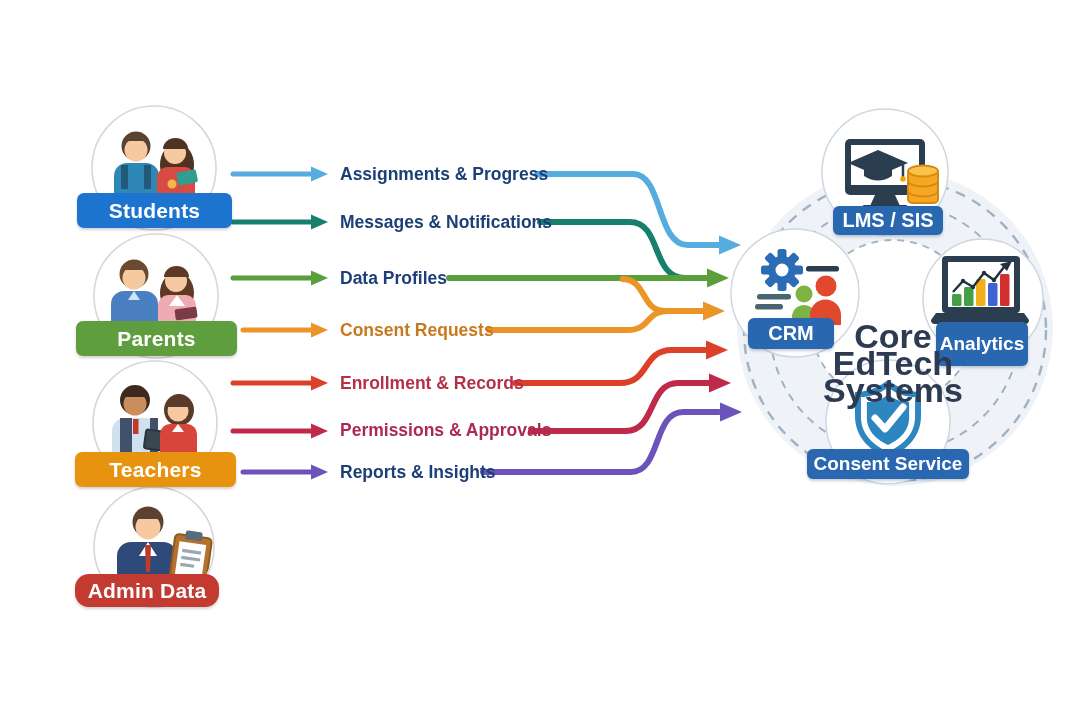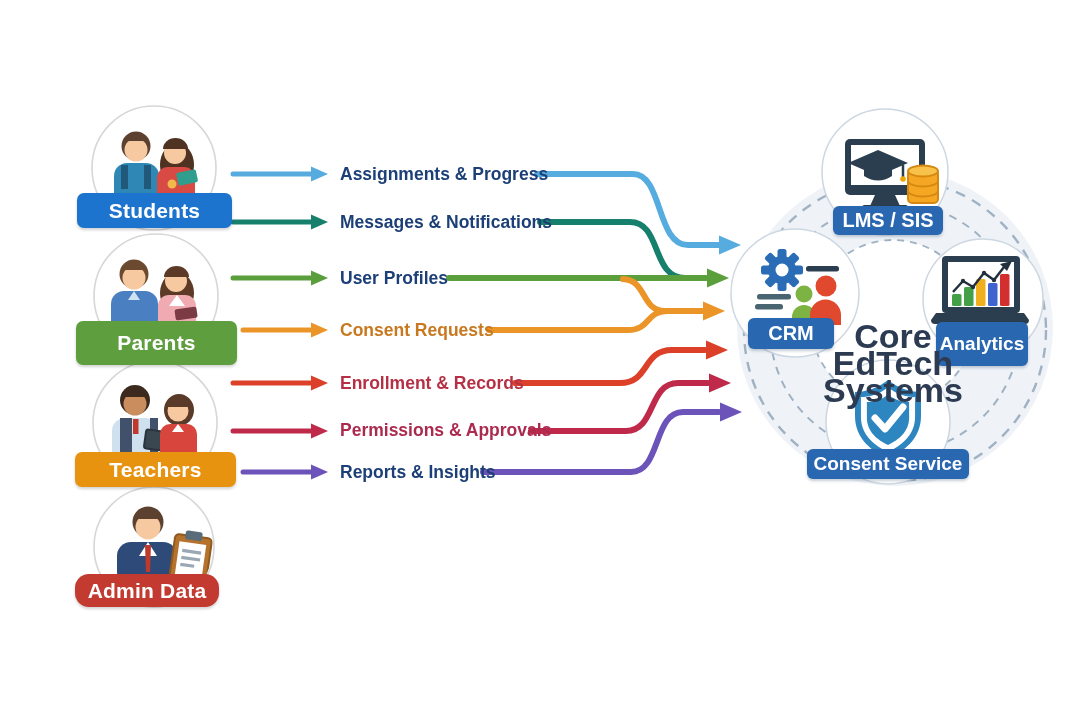--- a/index.html
+++ b/index.html
@@ -221,27 +221,27 @@
       <rect x="182" y="531" width="17" height="9" rx="2.5" fill="#5a6b7a"></rect>
       <rect x="181" y="550" width="19" height="3.2" fill="#9aa7b5"></rect>
       <rect x="181" y="557" width="19" height="3.2" fill="#9aa7b5"></rect>
       <rect x="181" y="564" width="14" height="3.2" fill="#9aa7b5"></rect>
     </g>
     <circle cx="176" cy="584" r="5.5" fill="#f6c9a0"></circle>
   </g>
 </svg>
 
   <div class="actor-box" style="left: 77px; top: 193px; width: 155px; height: 35px; background: rgb(29, 116, 207);">Students</div>
-  <div class="actor-box" style="left: 76px; top: 321px; width: 161px; height: 44px; background: rgb(95, 158, 62);">Parents</div>
+  <div class="actor-box" style="left: 76px; top: 321px; width: 161px; height: 35px; background: rgb(95, 158, 62);">Parents</div>
   <div class="actor-box" style="left: 75px; top: 452px; width: 161px; height: 35px; background: rgb(232, 147, 15);">Teachers</div>
   <div class="actor-box" style="left: 75px; top: 574px; width: 144px; height: 33px; background: rgb(194, 58, 48); border-radius: 14px;">Admin Data</div>
 
   <div class="flow-label" style="left: 340px; top: 174px; color: rgb(28, 63, 119);">Assignments &amp; Progress</div>
   <div class="flow-label" style="left: 340px; top: 222px; color: rgb(28, 63, 119);">Messages &amp; Notifications</div>
-  <div class="flow-label" style="left: 340px; top: 278px; color: rgb(28, 63, 119);">User Profiles</div>
+  <div class="flow-label" style="left: 340px; top: 278px; color: rgb(28, 63, 119);">Data Profiles</div>
   <div class="flow-label" style="left: 340px; top: 330px; color: rgb(200, 121, 31);">Consent Requests</div>
   <div class="flow-label" style="left: 340px; top: 383px; color: rgb(182, 48, 69);">Enrollment &amp; Records</div>
   <div class="flow-label" style="left: 340px; top: 430px; color: rgb(171, 43, 80);">Permissions &amp; Approvals</div>
   <div class="flow-label" style="left: 340px; top: 472px; color: rgb(28, 63, 119);">Reports &amp; Insights</div>
 
   <div class="node-box" style="left: 833px; top: 206px; width: 110px; height: 29px; font-size: 20px; background: rgb(42, 103, 177);">LMS / SIS</div>
   <div class="node-box" style="left: 748px; top: 318px; width: 86px; height: 31px; font-size: 20px; background: rgb(42, 103, 177);">CRM</div>
   <div class="node-box" style="left: 936px; top: 322px; width: 92px; height: 44px; font-size: 19px; background: rgb(42, 103, 177);">Analytics</div>
   <div class="node-box" style="left: 807px; top: 449px; width: 162px; height: 30px; font-size: 19px; background: rgb(42, 103, 177);">Consent Service</div>
 

